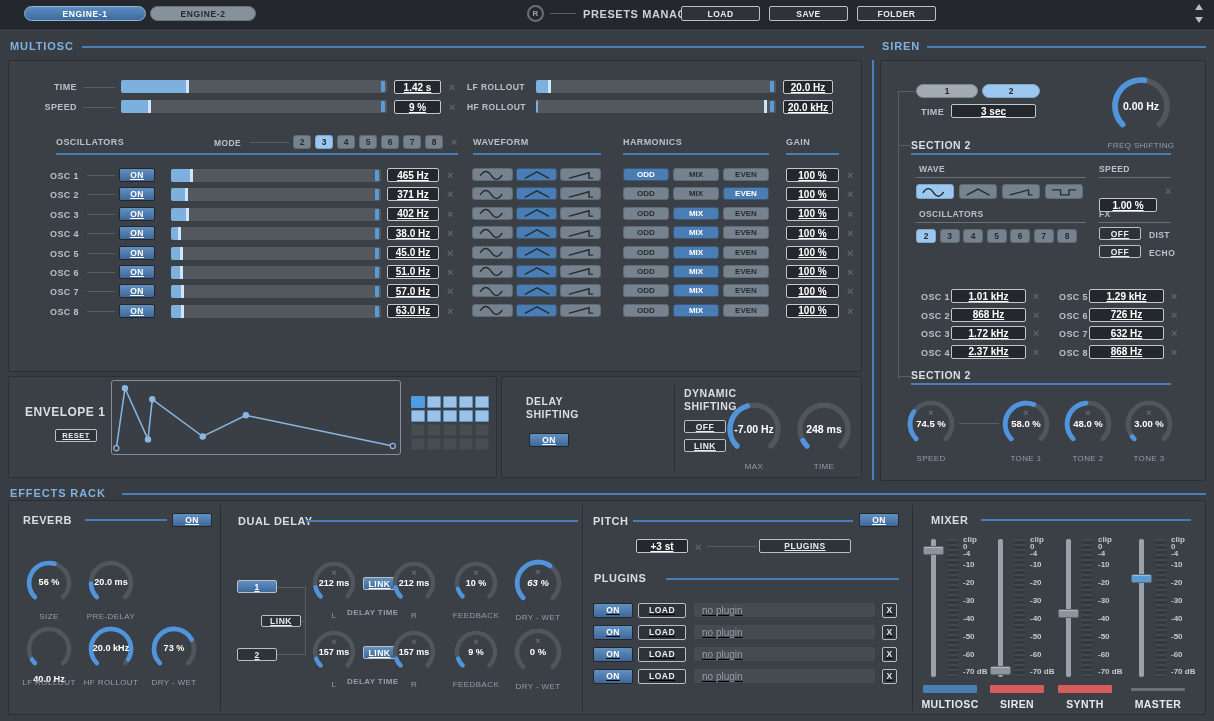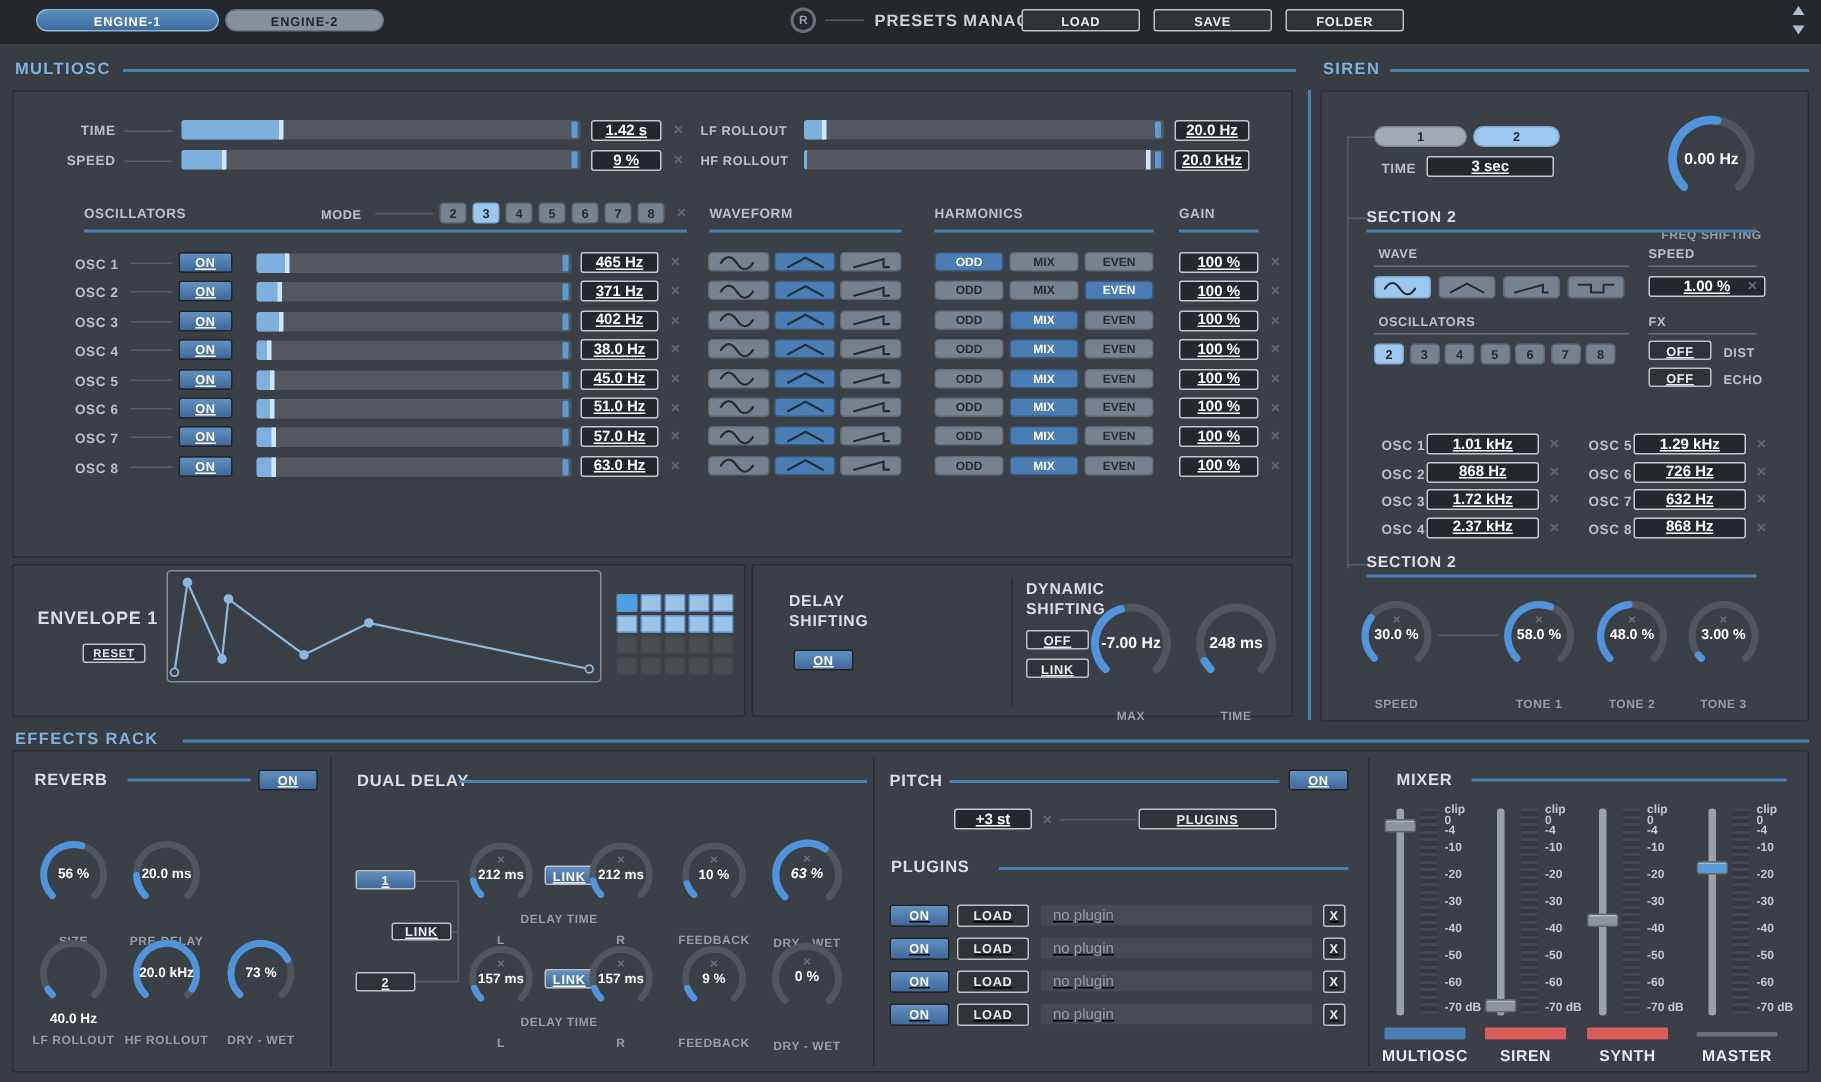--- a/index.html
+++ b/index.html
@@ -39,21 +39,21 @@
   .tri-down{width:0;height:0;border-left:4px solid transparent;border-right:4px solid transparent;border-top:6px solid #aebecd;}
   
   .slider{position:absolute;height:13px;background:#53585e;border-radius:2px;}
   .sfill{position:absolute;left:0;top:0;bottom:0;background:#7db0de;border-radius:2px 0 0 2px;}
   .shandle{position:absolute;top:0;bottom:0;width:3px;background:#cfe6fa;}
   .send{position:absolute;right:2px;top:1px;bottom:1px;width:4px;background:#5b9bd5;border-radius:1px;}
   
   .knob{position:absolute;}
   .kv{position:absolute;left:-8px;right:-8px;text-align:center;color:#fff;font-weight:bold;white-space:nowrap;}
   .kx{position:absolute;left:0;right:0;text-align:center;color:#6a7076;font-weight:bold;font-size:9px;}
-  .klab{position:absolute;top:100%;left:50%;transform:translateX(-50%);margin-top:16px;font-size:8px;font-weight:bold;color:#969da5;letter-spacing:.4px;white-space:nowrap;}
+  .klab{position:absolute;top:100%;left:50%;transform:translateX(-50%);margin-top:5px;font-size:8px;font-weight:normal;color:#969da5;letter-spacing:.4px;white-space:nowrap;}
   
   .rowhost{position:absolute;left:0;top:107px;width:854px;}
   .osc-row{position:relative;height:14px;margin-bottom:5.4px;}
   .wavegrp{position:absolute;display:flex;gap:3px;}
   .wbtn{width:41px;height:13px;}
   .harmgrp{position:absolute;display:flex;gap:4px;}
   .hbtn{width:46px;height:13px;}
   .modegrp{position:absolute;display:flex;gap:4px;}
   .mbtn{width:18px;height:14px;font-size:8.5px;}
   .sogrp{position:absolute;display:flex;gap:3.5px;}
@@ -572,21 +572,21 @@
           <svg width="32" height="12" viewBox="0 0 38 13">
             <path d="M6 10 L28 4 V10 H32" fill="none" stroke="currentColor" stroke-width="1.6" stroke-linecap="round"></path>
           </svg>
         </button>
       <button class="btn bf swbtn">
           <svg width="32" height="12" viewBox="0 0 38 13">
             <path d="M5 4 H15 V10 H25 V4 H33" fill="none" stroke="currentColor" stroke-width="1.6" stroke-linecap="round"></path>
           </svg>
         </button>
     </div>
-    <div class="vbox abs" style="left:218px;top:123px;width:78px">1.00 %</div>
+    <div class="vbox abs" style="left:218px;top:137px;width:58px">1.00 %</div>
     <span class="x" style="left:284px;top:125px">×</span>
 
     <span class="lbl" style="left:38px;top:148px;font-size:8.5px">OSCILLATORS</span>
     <div class="gline" style="left:35px;top:161px;width:170px"></div>
     <span class="lbl" style="left:218px;top:148px;font-size:8.5px">FX</span>
     <div class="gline" style="left:218px;top:161px;width:72px"></div>
     <div class="sogrp lightsel" style="left:35px;top:168px">
         <button class="btn bf sobtn sel">2</button>
         <button class="btn bf sobtn">3</button>
         <button class="btn bf sobtn">4</button>
@@ -648,21 +648,21 @@
     <span class="title2" style="left:30px;top:308px">SECTION 2</span>
     <div class="bluline" style="left:30px;top:322px;width:260px"></div>
     <div class="cline" style="left:78px;top:362px;width:40px"></div>
     <div class="abs" style="left:0;top:0;width:0;height:0">
         <div class="s2k knob" style="left: 25px; top: 338px; width: 50px; height: 50px;">
           <svg width="50" height="50" viewBox="0 0 50 50">
             <path d="M10.2 39.8 A21 21 0 1 1 39.8 39.8" fill="none" stroke="#51565c" stroke-width="4.75" stroke-linecap="round"></path>
             <path d="M10.2 39.8 A21 21 0 0 1 8.0 12.7" fill="none" stroke="#4f94dd" stroke-width="4.75" stroke-linecap="round"></path>
           </svg>
           <span class="kx" style="top: 9px;">×</span>
-          <span class="kv" style="top: 19.25px; font-size: 9.5px;">30.0 %</span>
+          <span class="kv" style="top: 19.25px; font-size: 9.5px;">74.5 %</span>
           <span class="klab">SPEED</span>
         </div>
         <div class="s2k knob" style="left: 120px; top: 338px; width: 50px; height: 50px;">
           <svg width="50" height="50" viewBox="0 0 50 50">
             <path d="M10.2 39.8 A21 21 0 1 1 39.8 39.8" fill="none" stroke="#51565c" stroke-width="4.75" stroke-linecap="round"></path>
             <path d="M10.2 39.8 A21 21 0 0 1 32.7 5.5" fill="none" stroke="#4f94dd" stroke-width="4.75" stroke-linecap="round"></path>
           </svg>
           <span class="kx" style="top: 9px;">×</span>
           <span class="kv" style="top: 19.25px; font-size: 9.5px;">58.0 %</span>
           <span class="klab">TONE 1</span>

